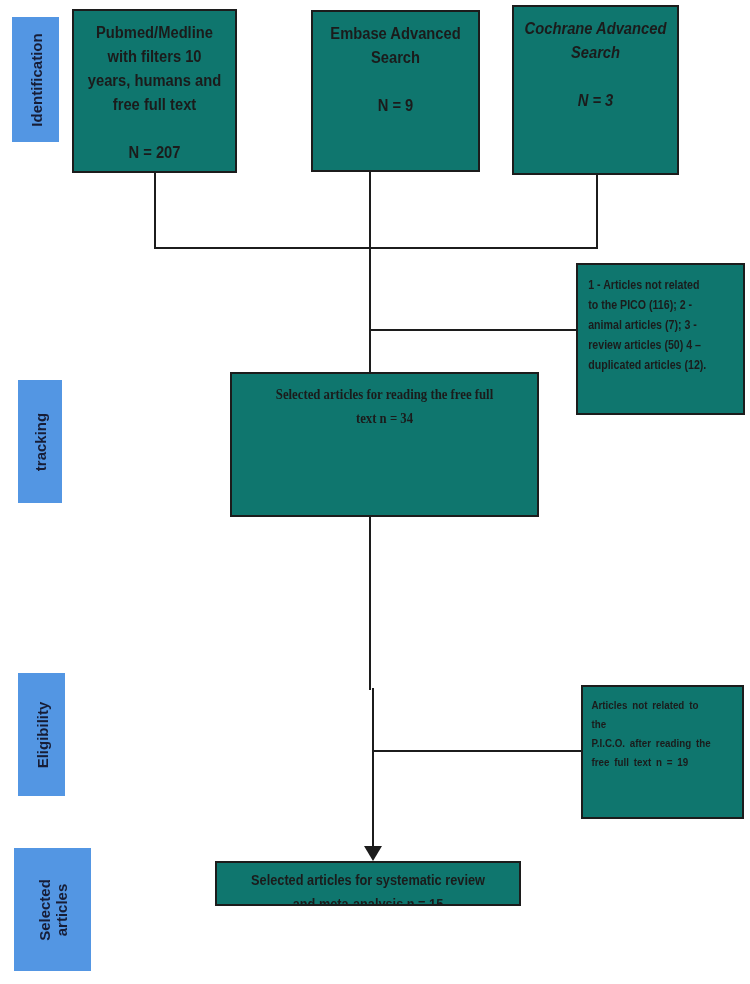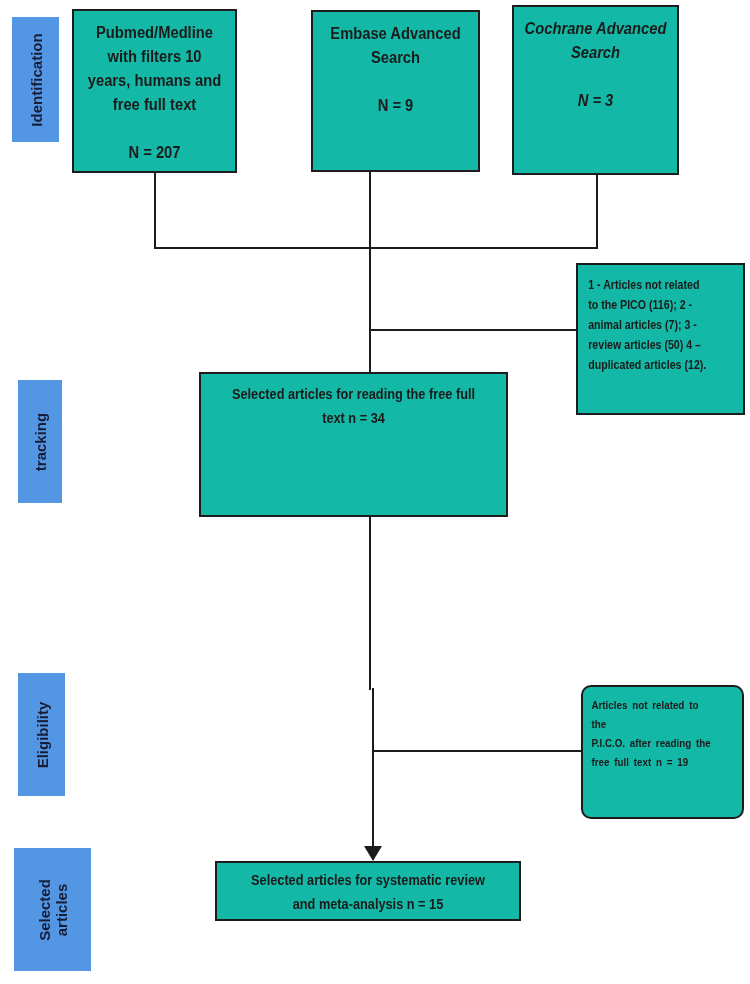--- a/index.html
+++ b/index.html
@@ -11,21 +11,21 @@
     position: relative;
     width: 750px;
     height: 984px;
     background: #ffffff;
     font-family: "Liberation Sans", sans-serif;
     overflow: hidden;
   }
   
   .node {
     position: absolute;
-    background: #14b8a6;
+    background: #0f766e;
     border: 2px solid var(--line, #1c1c1c);
     box-sizing: border-box;
     overflow: hidden;
   }
   .box-text {
     white-space: pre-line;
     font-weight: 700;
     color: #1b1b1b;
     width: 100%;
     box-sizing: border-box;
@@ -121,36 +121,36 @@
   <div class="line" style="left:370px; top:329px; width:207px; height:2px;"></div>
 
   <div class="node" style="left:576px; top:263px; width:169px; height:152px;">
     <div class="box-text t12l" style="padding:10px 6px 0 12px;">1 - Articles not related
 to the PICO (116); 2 -
 animal articles (7); 3 -
 review articles (50) 4 –
 duplicated articles (12).</div>
   </div>
 
-  <div class="node" style="left:199px; top:372px; width:309px; height:145px;">
+  <div class="node" style="left:230px; top:372px; width:309px; height:145px;font-family:Liberation Serif, serif;">
     <div class="box-text center t15" style="padding-top:8px;">Selected articles for reading the free full
 text n = 34</div>
   </div>
 
   <div class="line" style="left:369px; top:515px; width:2px; height:175px;"></div>
   <div class="line" style="left:372px; top:688px; width:2px; height:160px;"></div>
 
   <div class="line" style="left:373px; top:750px; width:208px; height:2px;"></div>
 
-  <div class="node" style="left:581px; top:685px; width:163px; height:134px;border-radius:10px;">
+  <div class="node" style="left:581px; top:685px; width:163px; height:134px;">
     <div class="box-text t11j" style="padding:9px 5px 0 10px;">Articles not related to the
 P.I.C.O. after reading the
 free full text n = 19</div>
   </div>
 
   <div class="arrow-down" style="left:364px; top:846px;"></div>
 
-  <div class="node" style="left:215px; top:861px; width:306px; height:60px;">
+  <div class="node" style="left:215px; top:861px; width:306px; height:45px;">
     <div class="box-text center t15" style="padding-top:5px;">Selected articles for systematic review
 and meta-analysis n = 15</div>
   </div>
 
 </div>
 
 </body></html>

